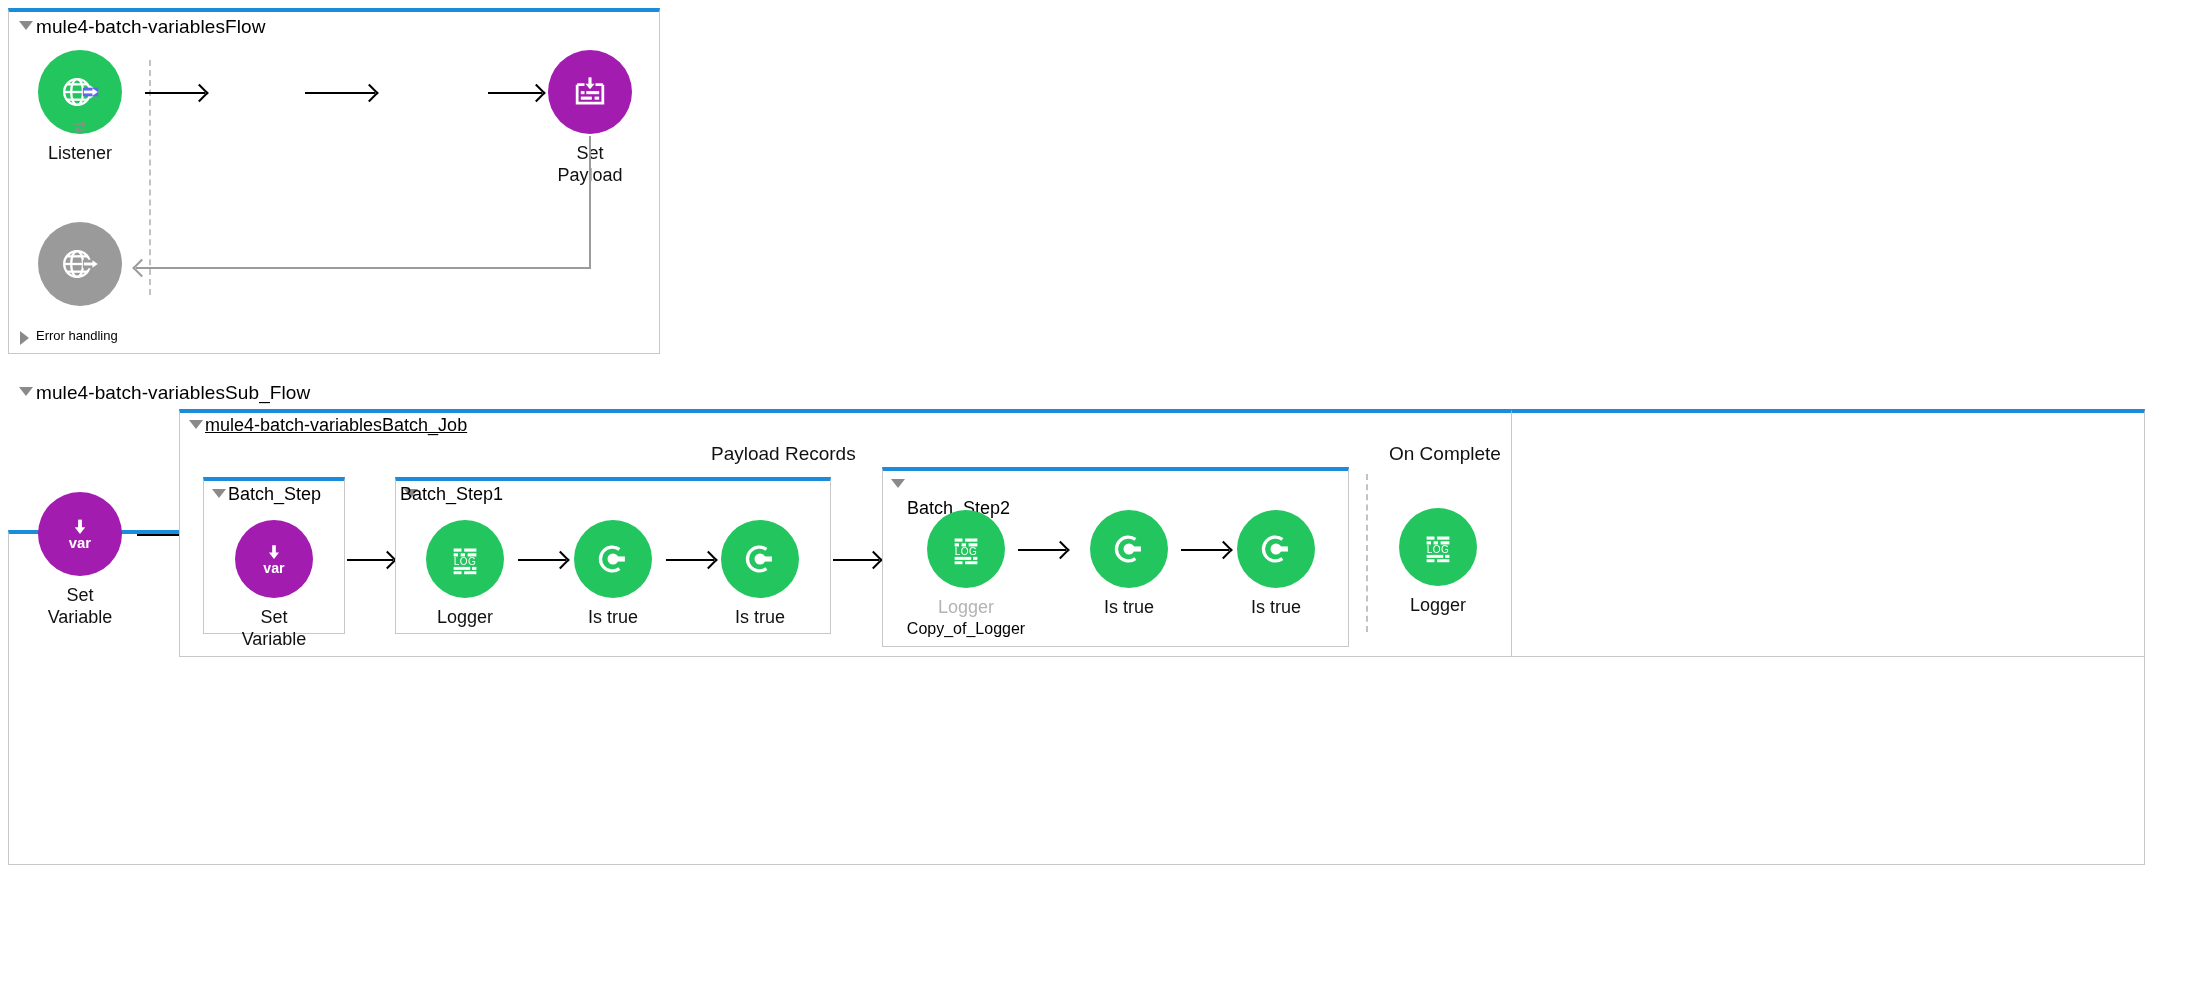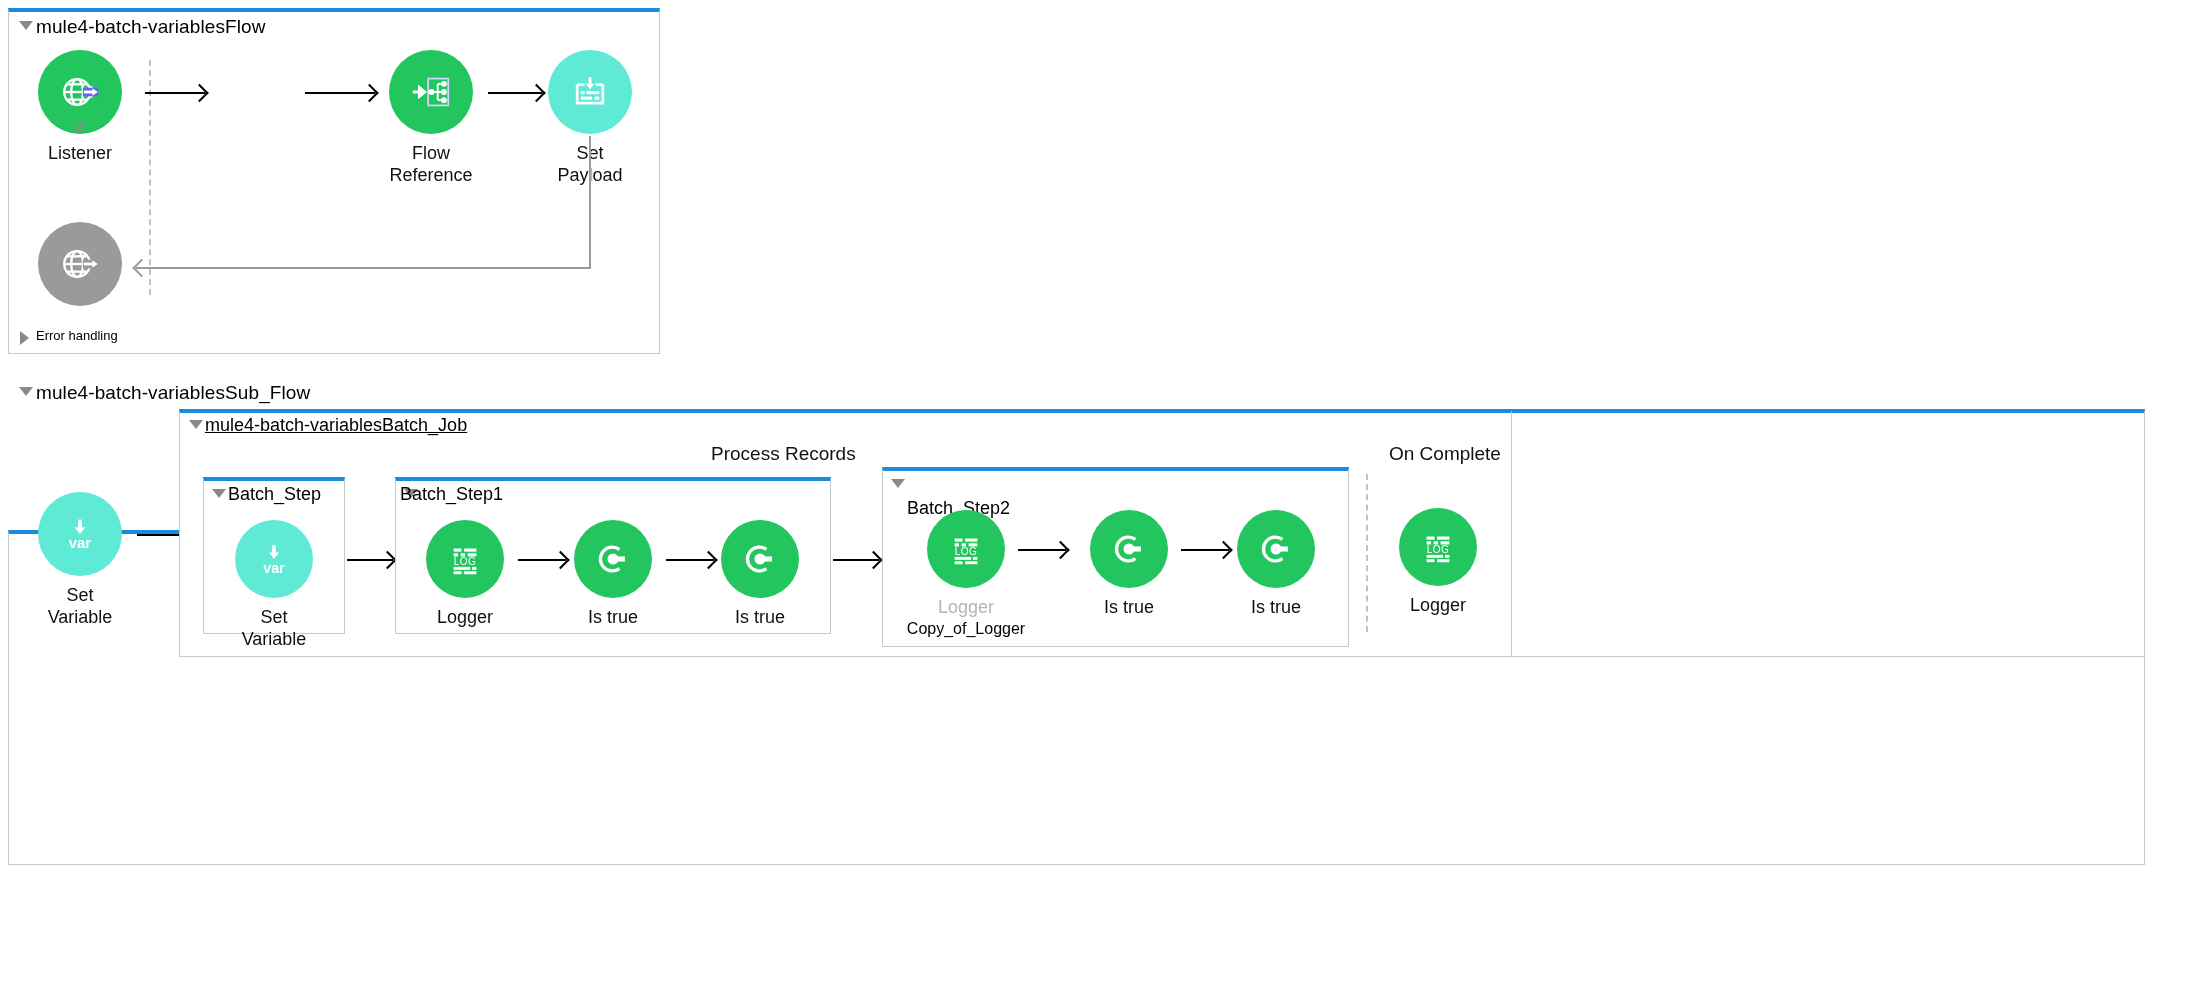--- a/index.html
+++ b/index.html
@@ -90,21 +90,21 @@
     display: flex;
     align-items: center;
     justify-content: center;
     position: relative;
   }
   .node .bubble.sm {
     width: 78px;
     height: 78px;
   }
   .bubble.purple { background: #22c55e; }
-  .bubble.green  { background: #5eead4; }
+  .bubble.green  { background: #a21caf; }
   .bubble.gray   { background: #9a9a9a; }
 
   .node .label {
     margin-top: 8px;
     font-size: 18px;
     line-height: 22px;
     color: #111111;
     white-space: pre-line;
   }
   .node .label.muted { color: #b4b4b4; }
@@ -222,34 +222,20 @@
       </span>
     </div>
     <div class="label">Listener</div>
   </div>
 
   <div class="arrow" style="left:145px; top:92px; width:60px;"></div>
 
 
   <div class="arrow" style="left:305px; top:92px; width:70px;"></div>
 
-  <div class="node" style="left:388px; top:50px; width:86px;">
-    <div class="bubble purple">
-      <svg width="46" height="46" viewBox="0 0 48 48">
-        <path d="M5 24 L15 24 M12 19.5 L17.5 24 L12 28.5 Z" stroke="#ffffff" stroke-width="3" fill="#ffffff" stroke-linejoin="miter"></path>
-        <rect x="21" y="10" width="21" height="28" fill="none" stroke="#d6d6fb" stroke-width="1.8"></rect>
-        <circle cx="24.5" cy="24" r="3.1" fill="#ffffff"></circle>
-        <circle cx="37.5" cy="15.5" r="3.1" fill="#ffffff"></circle>
-        <circle cx="37.5" cy="24" r="3.1" fill="#ffffff"></circle>
-        <circle cx="37.5" cy="32.5" r="3.1" fill="#ffffff"></circle>
-        <path d="M27 24 H31 M31 15.5 V32.5 M31 15.5 H34.5 M31 24 H34.5 M31 32.5 H34.5" stroke="#ffffff" stroke-width="2" fill="none"></path>
-      </svg>
-    </div>
-    <div class="label">Flow Reference</div>
-  </div>
 
   <div class="arrow" style="left:488px; top:92px; width:54px;"></div>
 
   <div class="node" style="left:547px; top:50px; width:86px;">
     <div class="bubble green">
       <svg width="44" height="44" viewBox="0 0 48 48">
         <path d="M10 16 H18 M30 16 H38 M10 16 V36 H38 V16" fill="none" stroke="#ffffff" stroke-width="3"></path>
         <path d="M24 8 V18" stroke="#ffffff" stroke-width="3.4"></path>
         <path d="M19 15 L24 21 L29 15 Z" fill="#ffffff"></path>
         <rect x="14" y="23" width="4" height="3.4" fill="#ffffff"></rect>
@@ -302,21 +288,21 @@
   </div>
 
   <div class="arrow" style="left:137px; top:534px; width:60px;"></div>
 
   <div class="sub-box" style="left:179px; top:409px; width:1333px; height:248px;"></div>
 
   <div class="tri down" style="left:189px; top:420px;"></div>
   <div class="sub-box" style="left:1512px; top:409px; width:633px; height:248px; border-left:none;"></div>
   <div class="step-title" style="left:205px; top:415px;text-decoration:underline;">mule4-batch-variablesBatch_Job</div>
 
-  <div class="section-label" style="left:711px; top:443px;">Process Records</div>
+  <div class="section-label" style="left:711px; top:443px;">Payload Records</div>
   <div class="section-label" style="left:1389px; top:443px;">On Complete</div>
 
   <div class="dash-v" style="left:1366px; top:474px; height:158px;"></div>
 
   <div class="step-box" style="left:203px; top:477px; width:142px; height:157px;"></div>
   <div class="tri down" style="left:212px; top:489px;"></div>
   <div class="step-title" style="left:228px; top:484px;">Batch_Step</div>
 
   <div class="node" style="left:232px; top:520px; width:84px;">
     <div class="bubble sm green">

